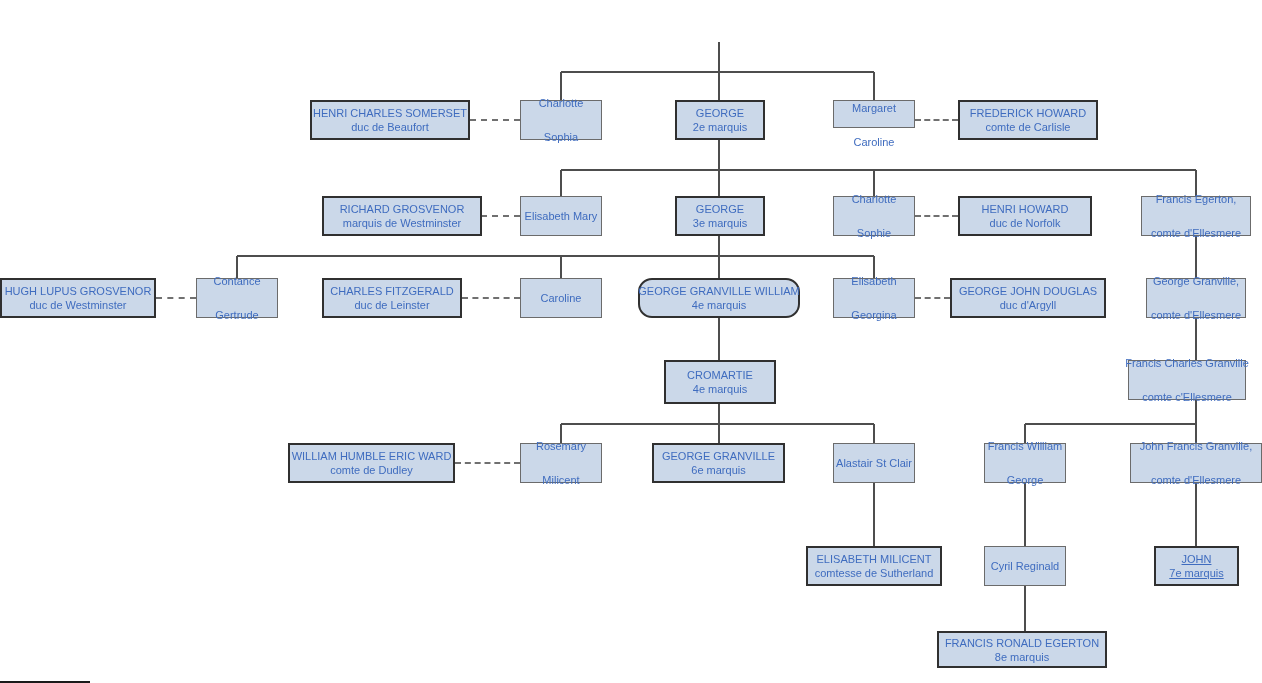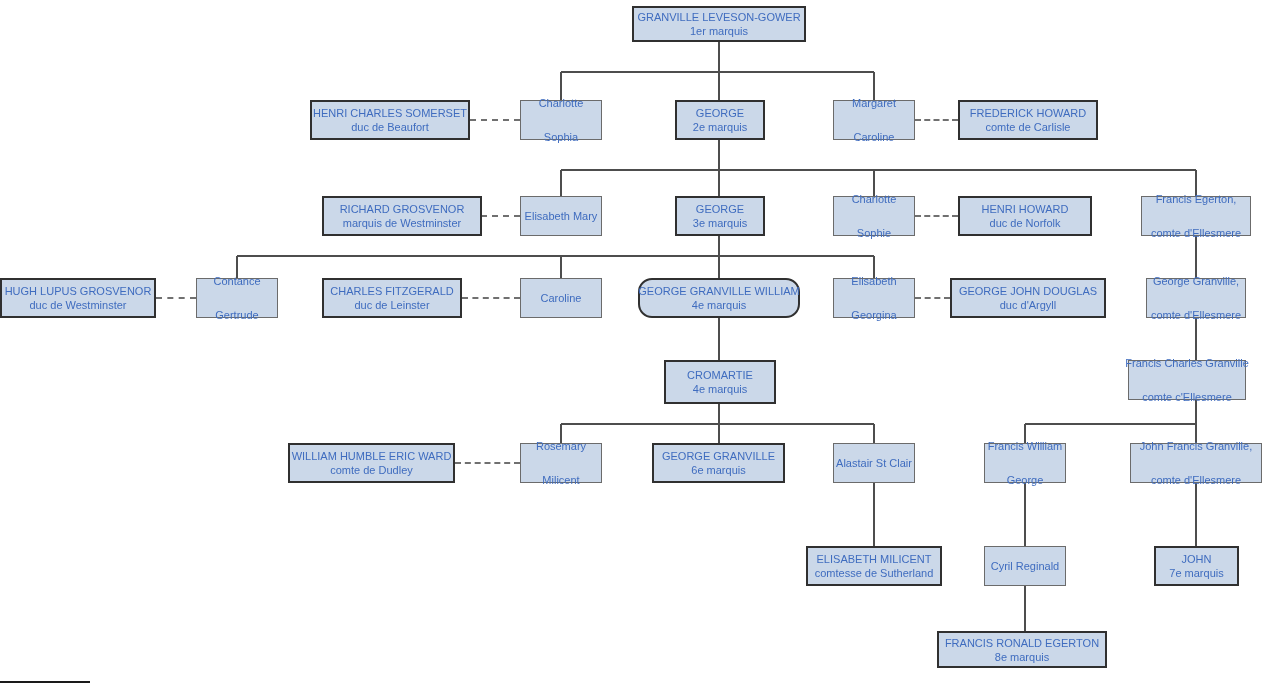--- a/index.html
+++ b/index.html
@@ -66,37 +66,33 @@
     <div class="line-h" style="left: 1025px; top: 423px; width: 171px;"></div>
     <div class="line-dash" style="left: 470px; top: 119px; width: 50px;"></div>
     <div class="line-dash" style="left: 915px; top: 119px; width: 43px;"></div>
     <div class="line-dash" style="left: 470px; top: 215px; width: 50px;"></div>
     <div class="line-dash" style="left: 915px; top: 215px; width: 43px;"></div>
     <div class="line-dash" style="left: 156px; top: 297px; width: 40px;"></div>
     <div class="line-dash" style="left: 462px; top: 297px; width: 58px;"></div>
     <div class="line-dash" style="left: 915px; top: 297px; width: 35px;"></div>
     <div class="line-dash" style="left: 455px; top: 462px; width: 65px;"></div>
     <div class="artifact" style="left: 0px; top: 681px; width: 90px;"></div>
-    <div class="node shadowed" style="left: 632px; top: 6px; width: 174px; height: 36px;">
-      <div class="nline">GRANVILLE LEVESON-GOWER</div>
-      <div class="nline">1er marquis</div>
-    </div>
     <div class="node shadowed" style="left: 310px; top: 100px; width: 160px; height: 40px;">
       <div class="nline">HENRI CHARLES SOMERSET</div>
       <div class="nline">duc de Beaufort</div>
     </div>
     <div class="node plain" style="left: 520px; top: 100px; width: 82px; height: 40px;">
       <div class="nline">Charlotte</div>
       <div class="nline">Sophia</div>
     </div>
     <div class="node shadowed" style="left: 675px; top: 100px; width: 90px; height: 40px;">
       <div class="nline">GEORGE</div>
       <div class="nline">2e marquis</div>
     </div>
-    <div class="node plain" style="left: 833px; top: 100px; width: 82px; height: 40px;">
+    <div class="node plain" style="left: 833px; top: 100px; width: 82px; height: 28px; justify-content: space-between;">
       <div class="nline">Margaret</div>
       <div class="nline">Caroline</div>
     </div>
     <div class="node shadowed" style="left: 958px; top: 100px; width: 140px; height: 40px;">
       <div class="nline">FREDERICK HOWARD</div>
       <div class="nline">comte de Carlisle</div>
     </div>
     <div class="node shadowed" style="left: 310px; top: 196px; width: 160px; height: 40px; margin-left: 12px;">
       <div class="nline">RICHARD GROSVENOR</div>
       <div class="nline">marquis de Westminster</div>
@@ -182,21 +178,21 @@
       <div class="nline">John Francis Granville,</div>
       <div class="nline">comte d'Ellesmere</div>
     </div>
     <div class="node shadowed" style="left: 806px; top: 546px; width: 136px; height: 40px;">
       <div class="nline">ELISABETH MILICENT</div>
       <div class="nline">comtesse de Sutherland</div>
     </div>
     <div class="node plain" style="left: 984px; top: 546px; width: 82px; height: 40px;">
       <div class="nline">Cyril Reginald</div>
     </div>
-    <div class="node shadowed" style="left: 1154px; top: 546px; width: 85px; height: 40px;">
+    <div class="node shadowed" style="left: 1154px; top: 546px; width: 85px; height: 40px; text-decoration: underline;">
       <div class="nline">JOHN</div>
       <div class="nline">7e marquis</div>
     </div>
     <div class="node shadowed" style="left: 937px; top: 631px; width: 170px; height: 37px;">
       <div class="nline">FRANCIS RONALD EGERTON</div>
       <div class="nline">8e marquis</div>
     </div>
   </div>
 
 </body></html>

